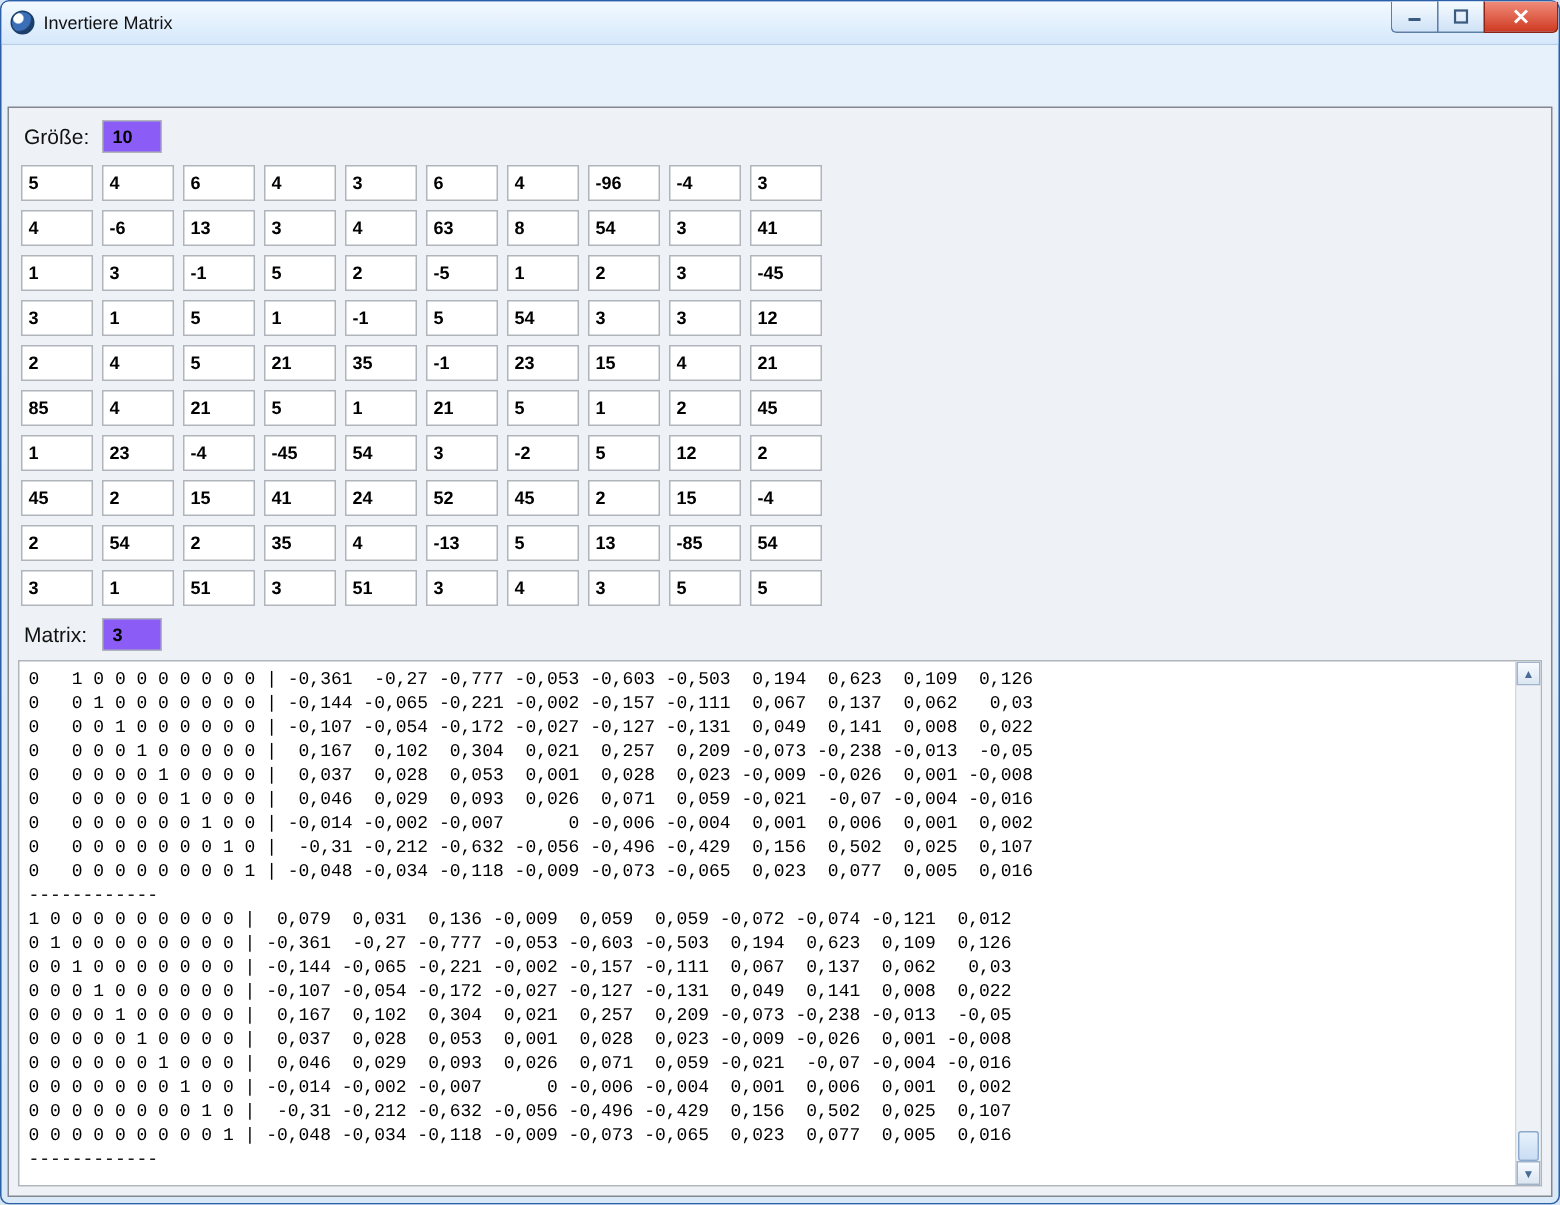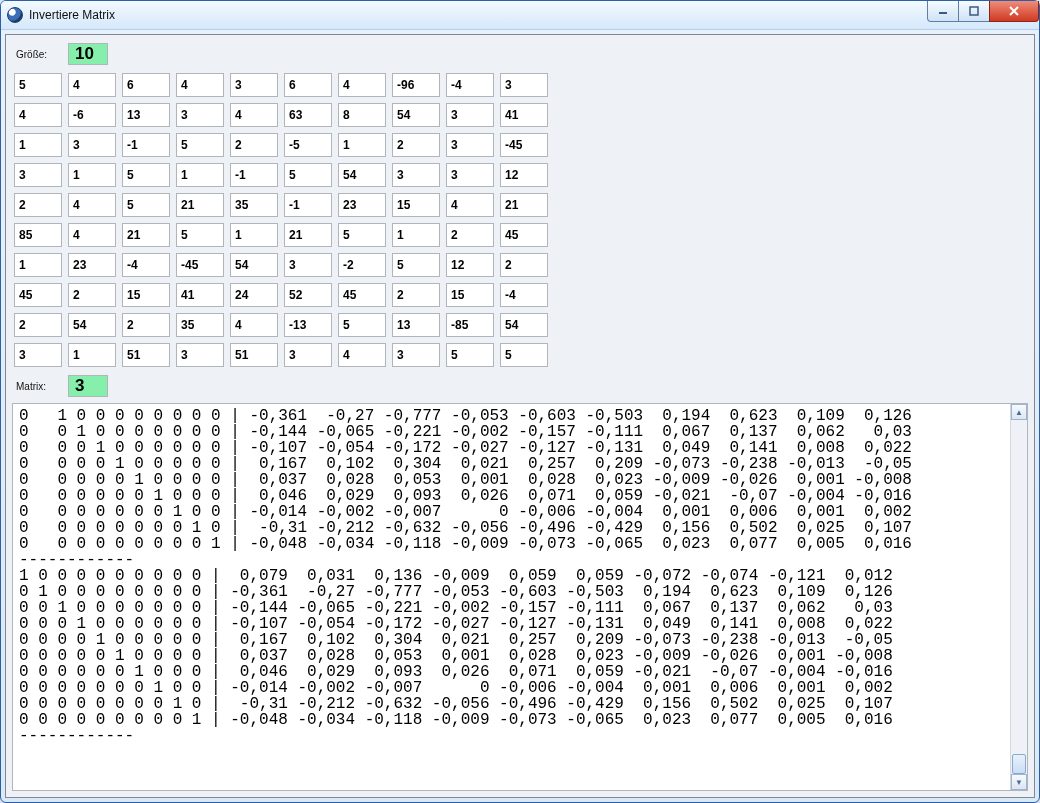--- a/index.html
+++ b/index.html
@@ -14,20 +14,21 @@
   }
   .window {
     width: 1040px;
     height: 803px;
     border: 1px solid #2b5fa8;
     box-sizing: border-box;
     background: linear-gradient(#e7f1fb, #d9e9f8);
     border-radius: 6px;
     display: flex;
     flex-direction: column;
+    gap: 37px;
   }
   .titlebar {
     height: 28px;
     display: flex;
     align-items: center;
     padding: 0 0 0 6px;
     background: linear-gradient(#f3f9ff, #d5e8fb);
     border-top-left-radius: 5px;
     border-top-right-radius: 5px;
     border-bottom: 1px solid #b7cee8;
@@ -88,32 +89,32 @@
     overflow: hidden;
   }
 
   .row-size, .row-round {
     display: flex;
     align-items: center;
     gap: 8px;
     height: 26px;
   }
   .lbl {
-    font-size: 10px;
+    font-size: 14px;
     color: #111;
     padding-left: 4px;
     min-width: 44px;
   }
   .small-input {
     width: 40px;
     height: 22px;
     border: 1px solid #b0b5bb;
-    background: #86efac;
+    background: #8b5cf6;
     font-family: inherit;
-    font-size: 17px;
+    font-size: 12px;
     font-weight: bold;
     padding: 0 6px;
     box-sizing: border-box;
   }
 
   .matrix {
     display: grid;
     grid-template-columns: repeat(10, 48px);
     gap: 6px 6px;
     padding: 2px;
@@ -147,21 +148,21 @@
     background: #fff;
     position: relative;
     overflow: hidden;
   }
   .output {
     position: absolute;
     inset: 0 16px 0 0;
     padding: 4px 6px;
     white-space: pre;
     font-family: "Courier New", monospace;
-    font-size: 16px;
+    font-size: 12px;
     line-height: 16px;
     color: #000;
     overflow: hidden;
   }
   .vscroll {
     position: absolute;
     right: 0;
     top: 0;
     bottom: 0;
     width: 16px;

